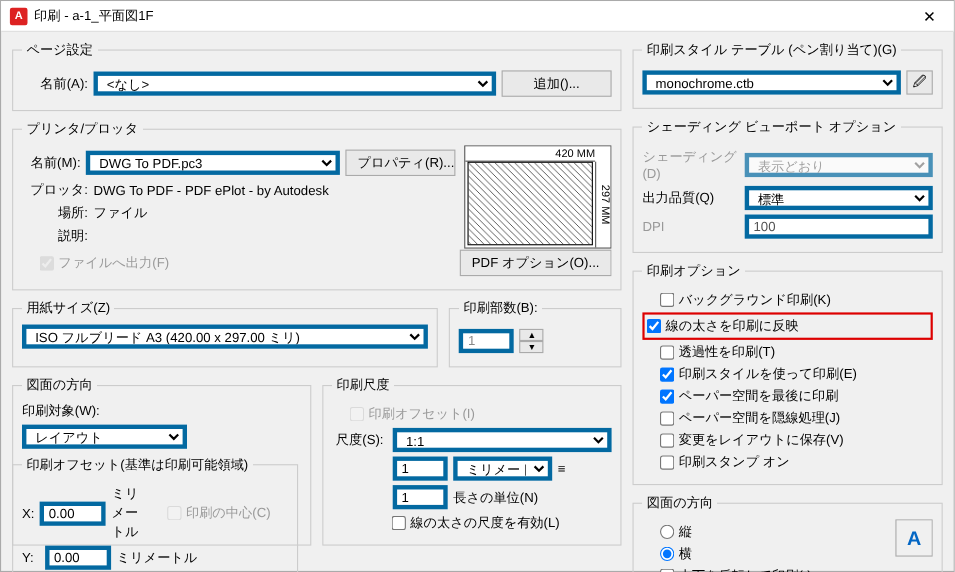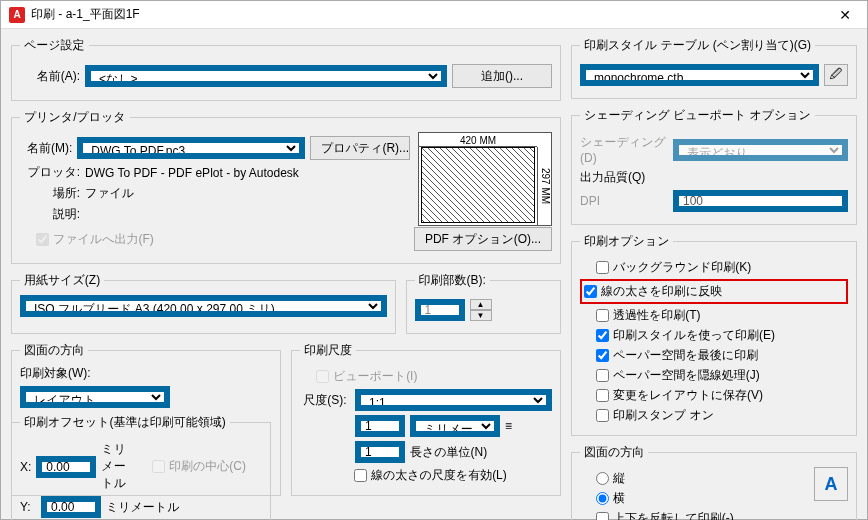--- a/index.html
+++ b/index.html
@@ -13,29 +13,29 @@
 .body { flex: 1; padding: 8px 10px; display: flex; gap: 10px; }
 .left-col { width: 580px; }
 .right-col { flex: 1; }
 
 fieldset { border: 1px solid #ccc; margin: 0 0 8px 0; padding: 6px 8px 8px 8px; }
 legend { padding: 0 4px; }
 
 .row { display: flex; align-items: center; gap: 5px; margin: 4px 0; }
 .label { width: 60px; text-align: right; white-space: nowrap; }
 
-select, input[type=text] { height: 22px; border: 6px solid #0369a1; background: #fff; padding: 0 4px; }
+select, input[type=text] { height: 22px; border: 4px solid #0369a1; background: #fff; padding: 0 4px; }
 select { appearance: menulist; }
 button { height: 24px; border: 1px solid #aaa; background: #e9e9e9; padding: 0 10px; white-space: nowrap; }
 
 input[type=checkbox], input[type=radio] { margin: 0 4px 0 0; vertical-align: middle; }
 label.chk { display: flex; align-items: center; margin: 3px 16px; white-space: nowrap; }
 
 .paper-preview { width: 134px; height: 94px; border: 1px solid #555; position: relative; float: right; margin-left: 8px; background: #fff; }
-.paper-preview .dim-top { position: absolute; top: 2px; left: 0; right: 14px; text-align: center; font-size: 10px; border-bottom: 1px solid #555; }
+.paper-preview .dim-top { position: absolute; top: 2px; left: 0; right: 14px; text-align: right; font-size: 10px; border-bottom: 1px solid #555; }
 .paper-preview .dim-right { position: absolute; right: 0; top: 14px; bottom: 0; width: 14px; writing-mode: vertical-rl; text-align: center; font-size: 10px; border-left: 1px solid #555; }
 .paper-box { position: absolute; left: 2px; right: 16px; top: 14px; bottom: 2px; background-image: linear-gradient(45deg,#fff 25%, #555 25%, #555 27%, #fff 27%, #fff 50%, #555 50%, #555 52%, #fff 52%, #fff 75%, #555 75%, #555 77%, #fff 77%); background-size: 12px 12px; border: 1.5px solid #000; }
 
 .two-col { display: flex; gap: 10px; }
 .two-col > fieldset { flex: 1; }
 
 .red-box { border: 2px solid #d00; padding: 2px 2px; margin: 2px 0; }
 
 .orient-icon { width: 34px; height: 34px; border: 1px solid #aaa; display: flex; align-items: center; justify-content: center; color: #0366c4; font-weight: bold; font-size: 18px; float: right; }
 
@@ -125,21 +125,21 @@
       <div class="two-col">
         <fieldset>
           <legend>図面の方向</legend>
           <div style="margin-bottom:4px">印刷対象(W):</div>
           <select class="small-select"><option>レイアウト</option></select>
         </fieldset>
         <fieldset>
           <legend>印刷尺度</legend>
           <label class="chk disabled">
               <input type="checkbox" disabled="" style="">
-              <span>ビューポート(I)</span>
+              <span>印刷オフセット(I)</span>
             </label>
           <div class="row">
             <span style="width:50px; text-align:center">尺度(S):</span>
             <select style="flex:1"><option>1:1</option></select>
           </div>
           <div class="row">
             <span style="width:50px"></span>
             <input type="text" style="width: 50px;" value="1">
             <select style="width:90px"><option>ミリメートル</option></select>
             <span>≡</span>
@@ -186,20 +186,21 @@
       </fieldset>
 
       <fieldset>
         <legend>シェーディング ビューポート オプション</legend>
         <div class="row">
             <span class="disabled" style="width:88px">シェーディング(D)</span>
             <select style="flex:1" disabled=""><option>表示どおり</option></select>
           </div>
         <div class="row">
             <span style="width:88px">出力品質(Q)</span>
+            <select style="flex:1"><option>標準</option></select>
           </div>
         <div class="row">
             <span class="disabled" style="width:88px">DPI</span>
             <input type="text" style="flex: 1 1 0%;" disabled="" value="100">
           </div>
       </fieldset>
 
       <fieldset>
         <legend>印刷オプション</legend>
         <label class="chk">

